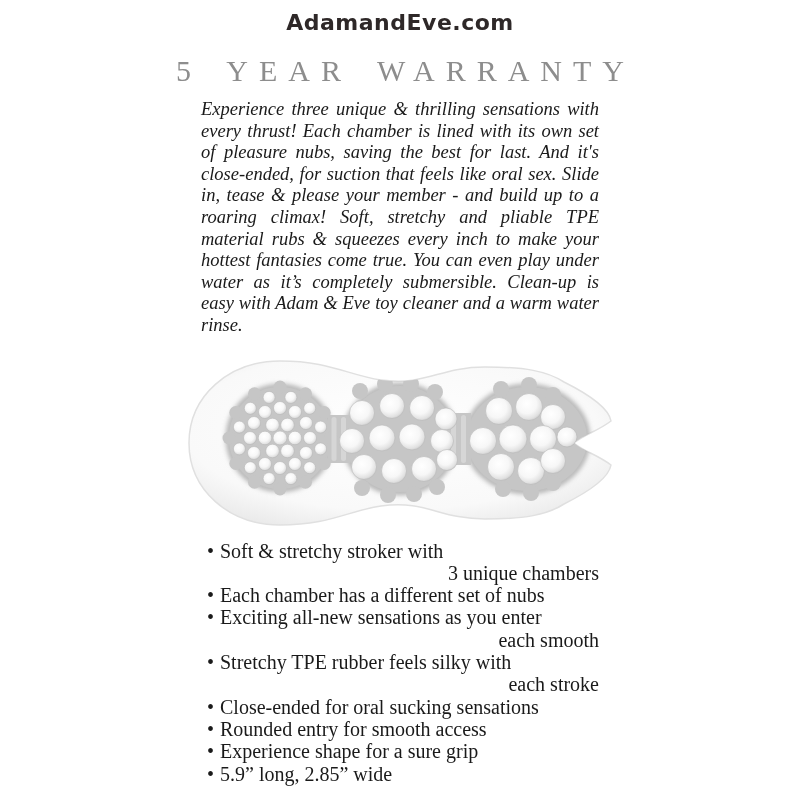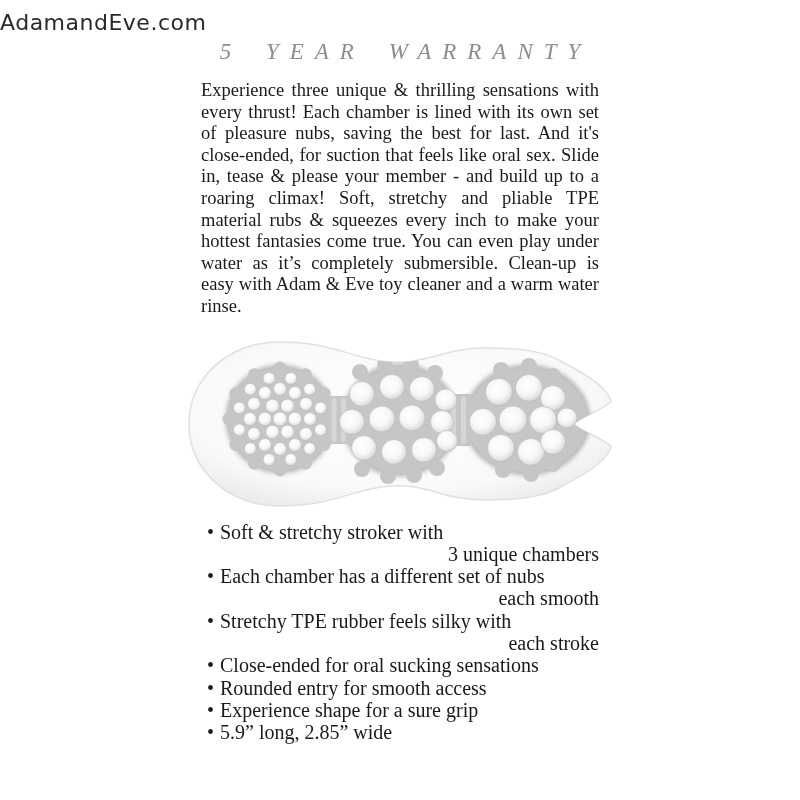--- a/index.html
+++ b/index.html
@@ -7,46 +7,47 @@
     position:relative;
     width:800px; height:800px;
     margin:0 auto;
     box-sizing:border-box;
     padding-top:12px;
     background:var(--background,#fff);
     overflow:hidden;
     font-family:"Liberation Serif", serif;
   }
   .brand {
-    text-align:left;
+    text-align:center;
     font-family:"DejaVu Sans", sans-serif;
     font-size:22px;
     line-height:22px;
     letter-spacing:0.5px;
     color:var(--brand-text,#2e2828);
+    font-weight:bold;
   }
   .warranty {
-    margin-top:5px;
+    margin-top:24px;
     text-align:center;
     font-family:"Liberation Serif", serif;
-    font-size:23px;
+    font-size:30px;
     line-height:26px;
     letter-spacing:11px;
     word-spacing:7px;
     padding-left:11px; 
     color:var(--warranty-text,#8d8d8d);
-    font-style:italic;
   }
   .description {
     width:398px;
     margin:15px auto 16px;
     font-size:18.5px;
     line-height:21.6px;
     text-align:justify;
     color:var(--body-text,#1a1a1a);
+    font-style:italic;
   }
   .figure {
     display:block;
     margin:15px auto 0;
   }
   .features {
     width:398px;
     margin:7px auto 12px;
     box-sizing:border-box;
     padding-left:6px;
@@ -210,20 +211,21 @@
 
   <div class="features">
       <div>
         <div class="feature-line"><span class="bullet">•</span><span>Soft &amp; stretchy stroker with</span></div>
         <div class="feature-line cont"><span>3 unique chambers</span></div>
       </div>
       <div>
         <div class="feature-line"><span class="bullet">•</span><span>Each chamber has a different set of nubs</span></div>
       </div>
       <div>
+        <div class="feature-line"><span class="bullet">•</span><span>Exciting all-new sensations as you enter</span></div>
         <div class="feature-line cont"><span>each smooth</span></div>
       </div>
       <div>
         <div class="feature-line"><span class="bullet">•</span><span>Stretchy TPE rubber feels silky with</span></div>
         <div class="feature-line cont"><span>each stroke</span></div>
       </div>
       <div>
         <div class="feature-line"><span class="bullet">•</span><span>Close-ended for oral sucking sensations</span></div>
       </div>
       <div>

